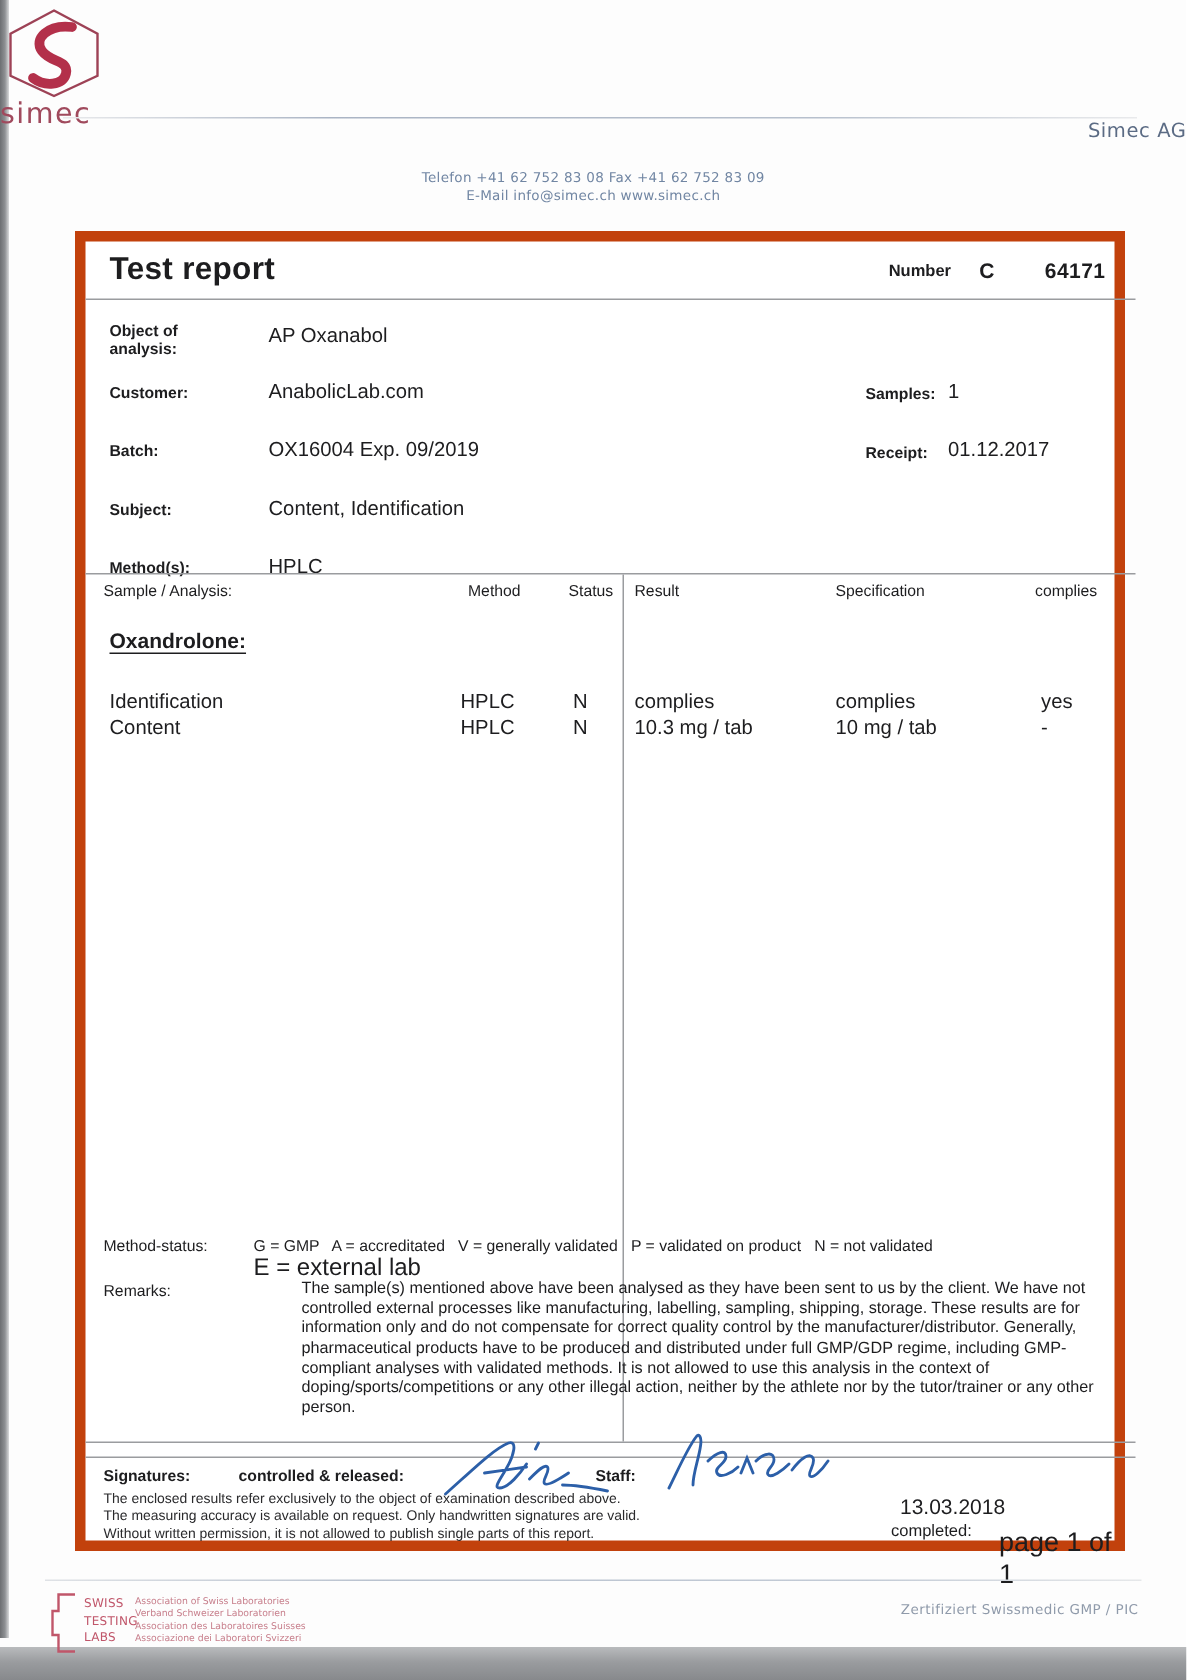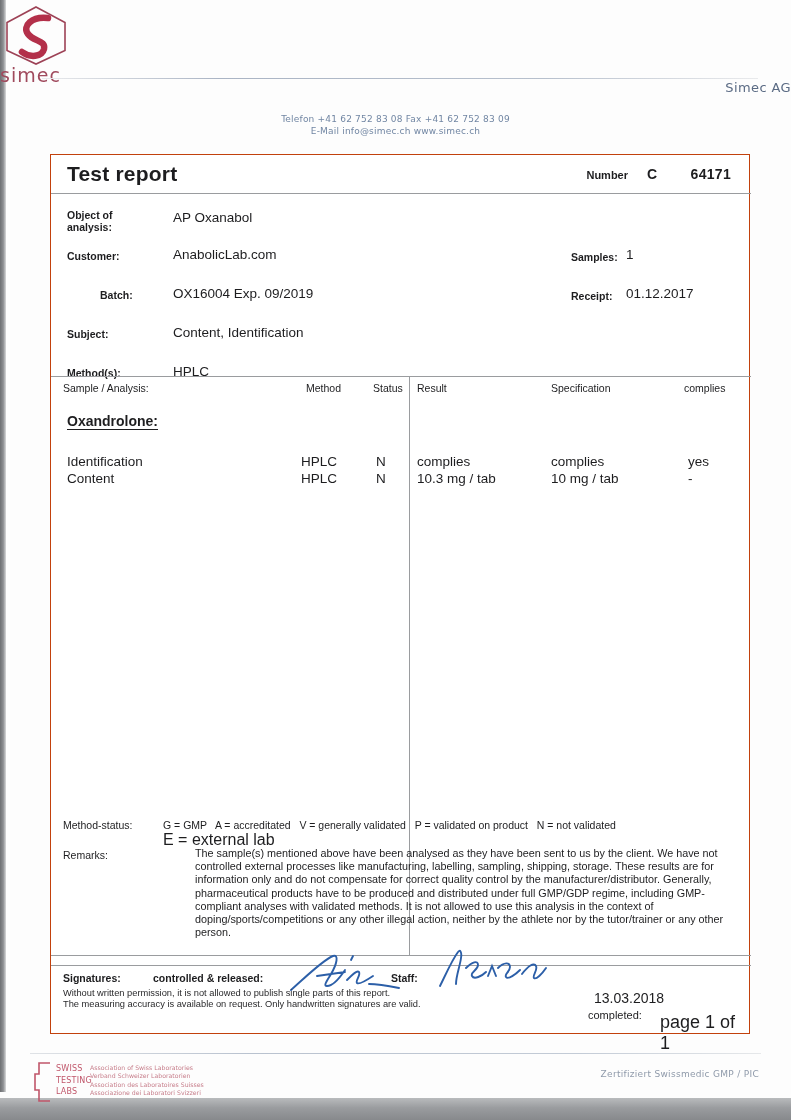--- a/index.html
+++ b/index.html
@@ -85,21 +85,21 @@
   .addr-1 { top: 101px; font-size: 10.5px; }
   .addr-2 { top: 114px; font-size: 9px; }
   .addr-3 { top: 126px; font-size: 9px; }
 
   
   .report {
     position: absolute;
     left: 50px; top: 154px;
     width: 700px;
     height: 880px;
-    border: 1px solid #c2410c;
+    border: 7px solid #c2410c;
     background: #ffffff;
   }
 
   .hline { position: absolute; left: 0; width: 700px; height: 1px; background: #9a9c9f; }
 
   
   .title-bar { position: absolute; left: 0; top: 0; width: 700px; height: 38px; }
   .report-title {
     position: absolute;
     left: 16px; top: 7px;
@@ -287,21 +287,21 @@
     <div class="info-block">
       <div class="info-label" style="top:15px;">
         <span>Object of</span><br>
         <span>analysis:</span>
       </div>
       <div class="info-value" style="top:16px;">AP Oxanabol</div>
 
       <div class="info-label" style="top:56px;">Customer:</div>
       <div class="info-value" style="top:53px;">AnabolicLab.com</div>
 
-      <div class="info-label" style="top:95px;margin-left:33px;">Batch:</div>
+      <div class="info-label" style="top:95px;">Batch:</div>
       <div class="info-value" style="top:92px;">OX16004 Exp. 09/2019</div>
 
       <div class="info-label" style="top:134px;">Subject:</div>
       <div class="info-value" style="top:131px;">Content, Identification</div>
 
       <div class="info-label" style="top:173px;">Method(s):</div>
       <div class="info-value" style="top:170px;">HPLC</div>
 
       <div class="side-label" style="top:57px;">Samples:</div>
       <div class="side-value" style="top:53px;">1</div>
@@ -381,22 +381,23 @@
                    M62 22 C68 16, 74 16, 74 21 C74 26, 68 28, 70 31 C72 34, 80 28, 84 24
                    M86 28 C92 20, 98 16, 100 20 C102 24, 96 30, 98 32 C100 34, 106 28, 110 22" fill="none" stroke="#2c5fa8" stroke-width="1.9" stroke-linecap="round"></path>
         </svg>
       </div>
 
       <div class="sig-completed">completed:</div>
       <div class="sig-date">13.03.2018</div>
       <div class="sig-page">page 1 of 1</div>
 
       <div class="fineprint">
+        <div>The enclosed results refer exclusively to the object of examination described above.</div>
+        <div>The measuring accuracy is available on request. Only handwritten signatures are valid.</div>
         <div>Without written permission, it is not allowed to publish single parts of this report.</div>
-        <div>The measuring accuracy is available on request. Only handwritten signatures are valid.</div>
       </div>
     </div>
   </div>
 
   <div class="footer-rule"></div>
 
   <div class="stl-logo">
     <svg width="26" height="40" viewBox="0 0 26 40">
       <path d="M16 1 L5 1 L5 12 L1 12 L1 28 L5 28 L5 39 L16 39" fill="none" stroke="#c0566a" stroke-width="1.6"></path>
     </svg>

